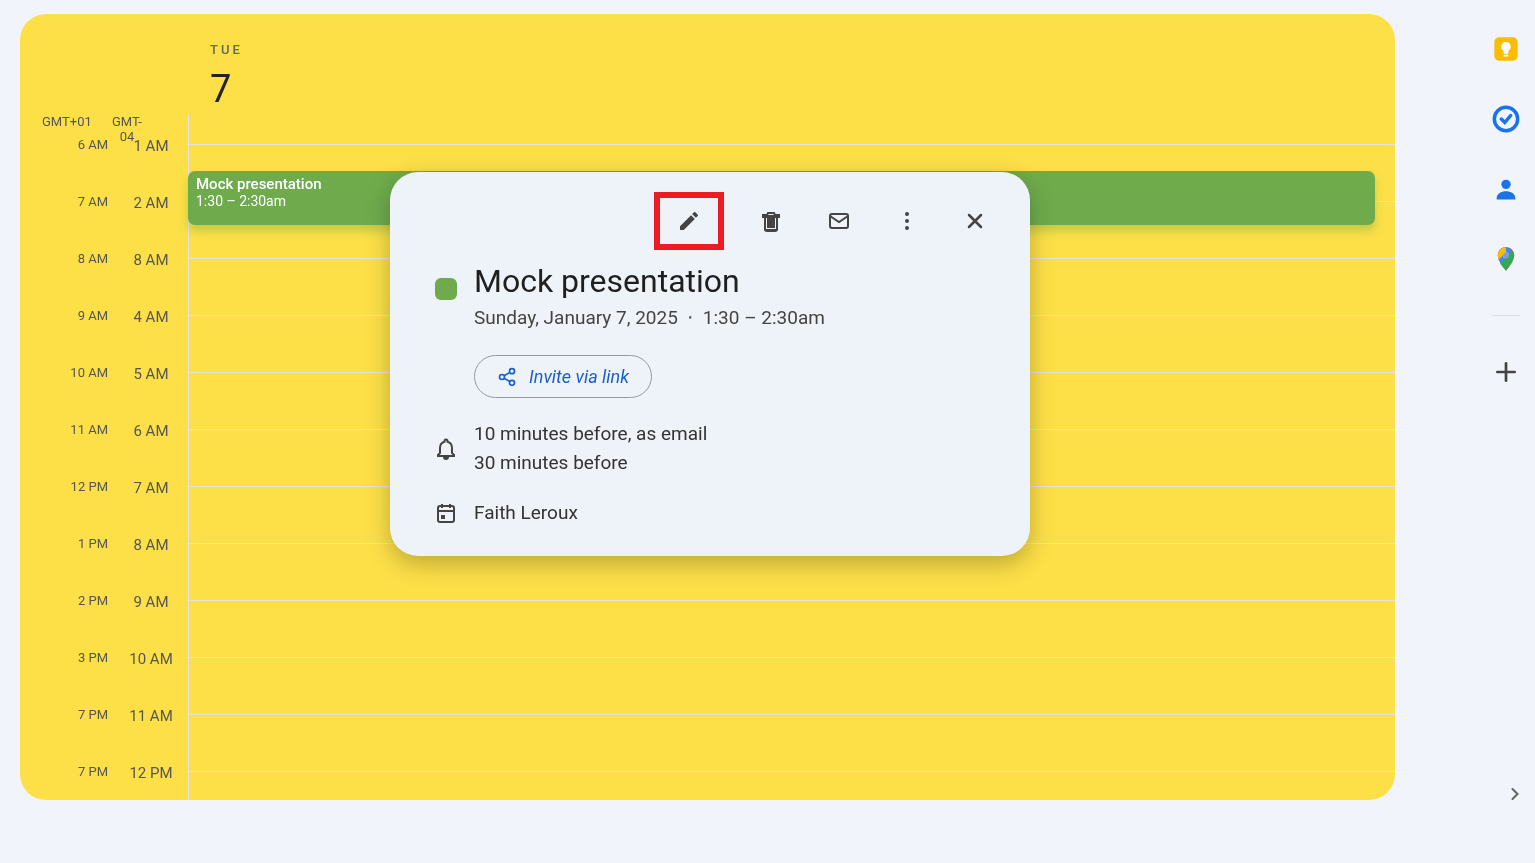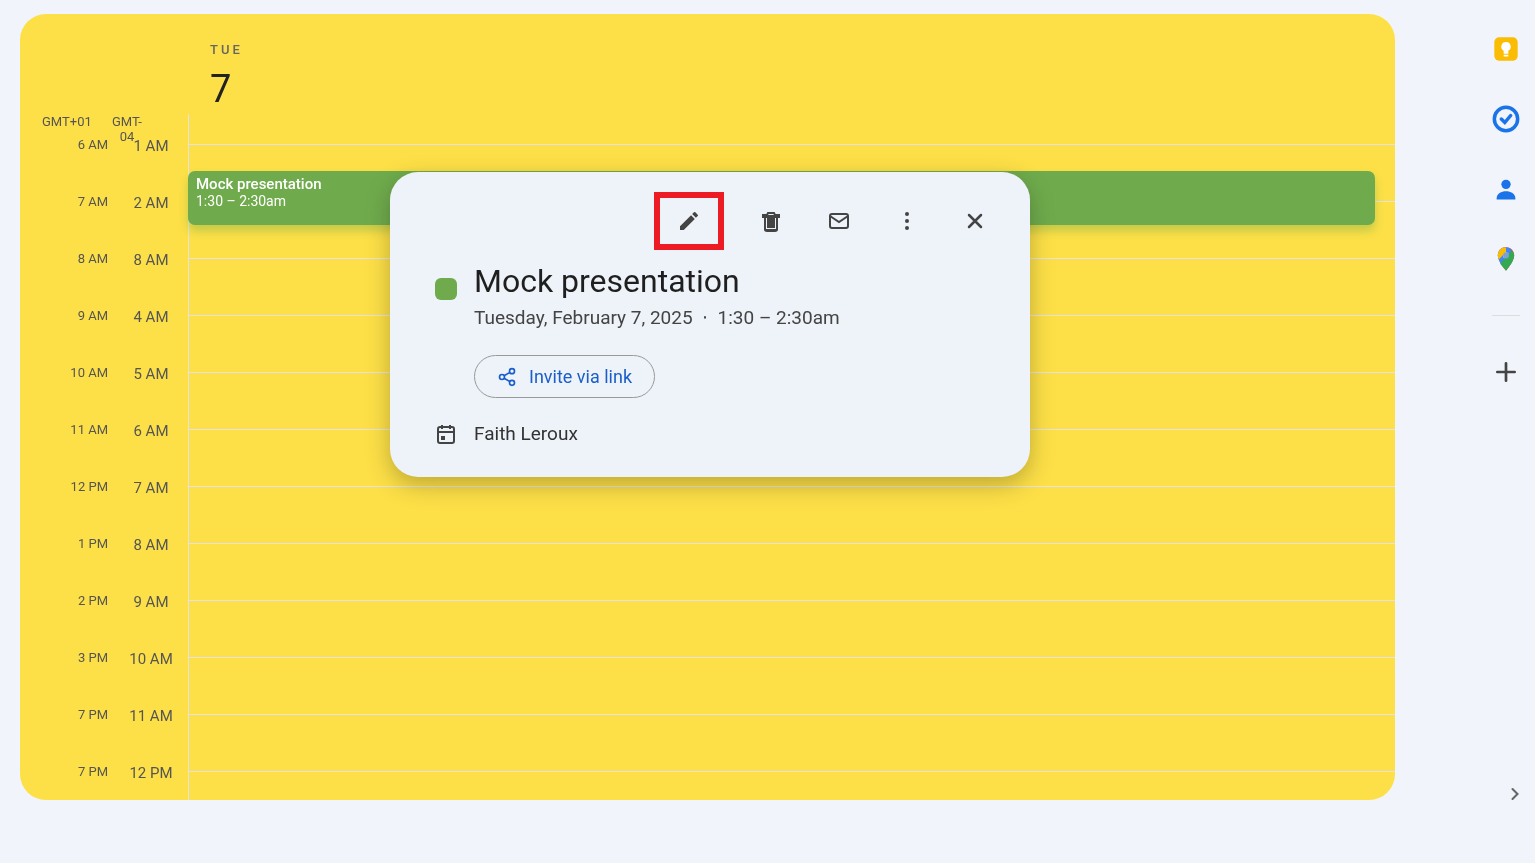--- a/index.html
+++ b/index.html
@@ -31,21 +31,21 @@
 .tb-btn svg { width: 24px; height: 24px; fill: #444; }
 .highlight-box { border: 6px solid #ed1c24; padding: 2px 8px; }
 
 .pop-body { margin-top: 12px; }
 .pop-row { display: flex; align-items: flex-start; margin-bottom: 8px; }
 .pop-icon-col { width: 56px; display: flex; justify-content: center; padding-top: 6px; }
 .color-chip { width: 22px; height: 22px; background: #6fab4c; border-radius: 6px; margin-top: 10px; }
 .pop-title { font-size: 32px; color: #1f1f1f; }
 .pop-datetime { font-size: 19px; color: #444; margin-top: 6px; }
 
-.invite-btn { margin-top: 18px; margin-left: 56px; display: inline-flex; align-items: center; gap: 12px; border: 1px solid #999; border-radius: 22px; padding: 10px 22px; font-size: 18px; color: #1a5ec9; cursor: pointer; }
+.invite-btn { margin-top: 18px; margin-left: 56px; display: inline-flex; align-items: center; gap: 12px; border: 1px solid #999; border-radius: 22px; padding: 10px 22px; font-size: 18px; color: #1a5ec9; cursor: pointer; font-style: italic; }
 .invite-btn svg { width: 20px; height: 20px; fill: #1a5ec9; }
 
 .detail-row { display: flex; align-items: center; margin-top: 22px; }
 .detail-row .icon-col { width: 56px; display: flex; justify-content: center; }
 .detail-row .txt-col { font-size: 19px; color: #333; line-height: 1.5; }
 .detail-row svg { width: 24px; height: 24px; fill: #444; }
 
 .right-rail { position: absolute; right: 8px; top: 35px; width: 42px; display: flex; flex-direction: column; align-items: center; gap: 42px; }
 .rail-icon { width: 28px; height: 28px; display: flex; align-items: center; justify-content: center; cursor: pointer; }
 .rail-sep { width: 28px; height: 1px; background: #ddd; }
@@ -166,38 +166,49 @@
   </div>
 
   <div class="pop-body">
     <div class="pop-row">
       <div class="pop-icon-col">
           <div class="color-chip"></div>
         </div>
       <div>
         <div class="pop-title">Mock presentation</div>
         <div class="pop-datetime">
-          <span>Tuesday, February 7, 2025</span>
+          <span>Sunday, January 7, 2025</span>
           &nbsp;<span>⋅</span>&nbsp;
           <span>1:30 – 2:30am</span>
         </div>
       </div>
     </div>
 
     <div class="invite-btn">
       <svg viewBox="0 0 24 24">
           <circle cx="18" cy="5" r="3" fill="none" stroke="#1a5ec9" stroke-width="2"></circle>
           <circle cx="6" cy="12" r="3" fill="none" stroke="#1a5ec9" stroke-width="2"></circle>
           <circle cx="18" cy="19" r="3" fill="none" stroke="#1a5ec9" stroke-width="2"></circle>
           <line x1="8.5" y1="10.5" x2="15.5" y2="6.5" stroke="#1a5ec9" stroke-width="2"></line>
           <line x1="8.5" y1="13.5" x2="15.5" y2="17.5" stroke="#1a5ec9" stroke-width="2"></line>
         </svg>
       <span>Invite via link</span>
     </div>
 
+    <div class="detail-row">
+      <div class="icon-col">
+        <svg viewBox="0 0 24 24">
+            <path d="M12 22a2 2 0 0 0 2-2h-4a2 2 0 0 0 2 2zm6-6V11c0-3.07-1.63-5.64-4.5-6.32V4a1.5 1.5 0 0 0-3 0v.68C7.64 5.36 6 7.92 6 11v5l-2 2v1h16v-1l-2-2z" fill="none" stroke="#444" stroke-width="2"></path>
+          </svg>
+      </div>
+      <div class="txt-col">
+        <div>10 minutes before, as email</div>
+        <div>30 minutes before</div>
+      </div>
+    </div>
 
     <div class="detail-row">
       <div class="icon-col">
         <svg viewBox="0 0 24 24">
             <rect x="4" y="5" width="16" height="16" rx="2" fill="none" stroke="#444" stroke-width="2"></rect>
             <line x1="4" y1="10" x2="20" y2="10" stroke="#444" stroke-width="2"></line>
             <line x1="8" y1="3" x2="8" y2="7" stroke="#444" stroke-width="2"></line>
             <line x1="16" y1="3" x2="16" y2="7" stroke="#444" stroke-width="2"></line>
             <rect x="7" y="14" width="4" height="4" fill="#444"></rect>
           </svg>

